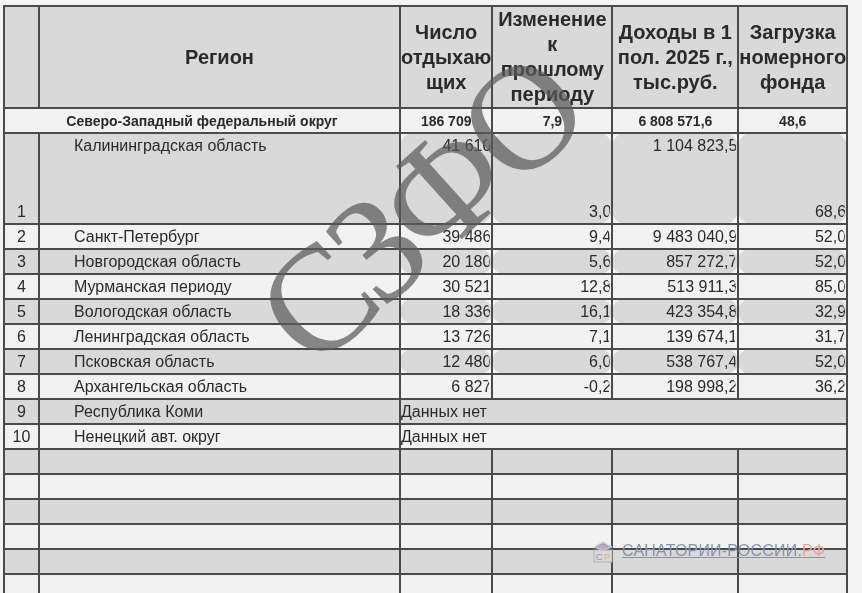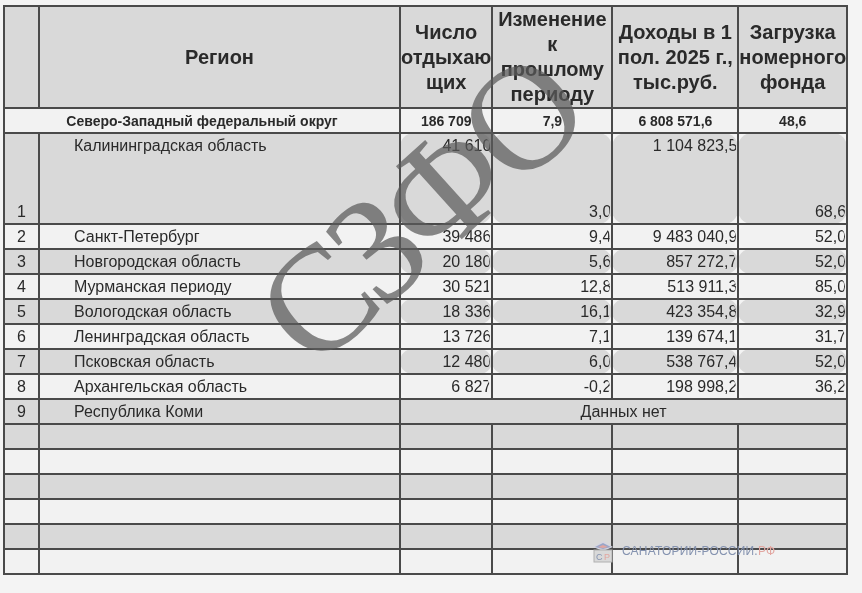--- a/index.html
+++ b/index.html
@@ -11,28 +11,28 @@
   .g { background:#d9d9d9; }
   .w { background:#f2f2f2; }
   .hdr td { height:76px; text-align:center; font-weight:bold; font-size:20px; line-height:25px; white-space:normal; }
   .tot td { height:23px; font-weight:bold; font-size:14px; text-align:center; background:#f2f2f2; }
   .kal td { height:84px; vertical-align:top; padding-top:3px; }
   .kal td.bot { vertical-align:bottom; padding-bottom:2px; }
   .row td { height:23px; }
   .num { text-align:right;border-radius:14px; }
   .reg { padding-left:34px !important; text-align:left; }
   .idx { text-align:center; }
-  .nodata { text-align:center;margin-left:17px; }
+  .nodata { text-align:left;margin-left:17px; }
   .empty td { height:23px; }
   .wm { position:absolute; left:300px; top:225px; font-family:"Liberation Serif","DejaVu Serif",serif;
         font-size:150px; color:rgba(90,90,90,0.72); transform:rotate(-42deg); transform-origin:left bottom;
         letter-spacing:-8px; pointer-events:none; line-height:1; top:240px; left:330px; }
   .logo { position:absolute; left:590px; top:538px; display:flex; align-items:center; gap:6px; pointer-events:none; }
   .logo .mark { width:26px; height:26px; position:relative; }
-  .logo .txt { font-size:12px; color:#8593b0; letter-spacing:0.2px; }
+  .logo .txt { font-size:16px; color:#8593b0; letter-spacing:0.2px;text-decoration:underline; }
   .logo .rf { color:#e2a6a0; }
 </style>
 </head>
 <body>
 
 <table class="tbl">
   <colgroup>
       <col class="c0">
       <col class="c1">
       <col class="c2">
@@ -118,20 +118,25 @@
     <td class="num">6 827</td>
     <td class="num">-0,2</td>
     <td class="num">198 998,2</td>
     <td class="num">36,2</td>
   </tr>
   <tr class="row g">
     <td class="idx">9</td>
     <td class="reg">Республика Коми</td>
     <td colspan="4" class="nodata">Данных нет</td>
   </tr>
+  <tr class="row w">
+    <td class="idx">10</td>
+    <td class="reg">Ненецкий авт. округ</td>
+    <td colspan="4" class="nodata">Данных нет</td>
+  </tr>
   <tr class="empty g">
         <td></td>
         <td></td>
         <td></td>
         <td></td>
         <td></td>
         <td></td>
       </tr>
   <tr class="empty w">
         <td></td>

